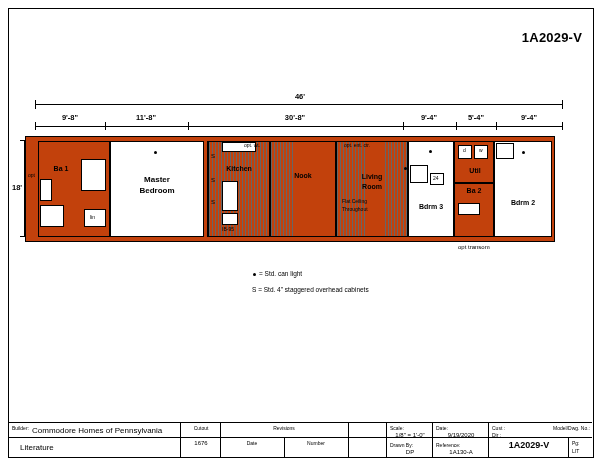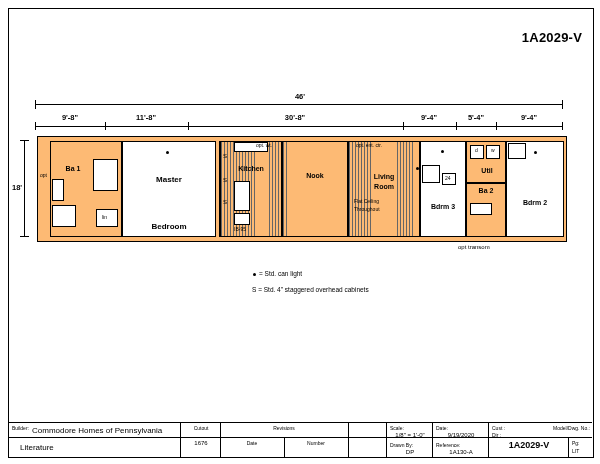--- a/index.html
+++ b/index.html
@@ -4,21 +4,21 @@
 <style>
   html,body{margin:0;padding:0;background:#ffffff;}
   body{width:600px;height:464px;font-family:"Liberation Sans", sans-serif;color:#000;}
   #sheet{position:relative;width:600px;height:464px;overflow:hidden;}
 
   .border-outer{position:absolute;left:8px;top:8px;width:584px;height:448px;border:1px solid #000;}
 
   .model-title{position:absolute;right:18px;top:30px;font-size:13px;font-weight:bold;letter-spacing:.2px;}
 
   
-  .plan{position:absolute;left:37px;top:136px;width:528px;height:104px;border:1.5px solid #000;background:#fdba74;}
+  .plan{position:absolute;left:25px;top:136px;width:528px;height:104px;border:1.5px solid #000;background:#c2410c;}
 
   
   .dimline{position:absolute;border-top:1px solid #000;}
   .dimtick{position:absolute;width:1px;background:#000;}
   .dimtxt{position:absolute;font-size:7.5px;font-weight:bold;text-align:center;}
 
   .vdim{position:absolute;font-size:7.5px;font-weight:bold;}
 
   
   .rect{position:absolute;border:1px solid #000;box-sizing:border-box;}
@@ -88,21 +88,21 @@
     <div class="rect" style="left:55px;top:22px;width:25px;height:32px;background:#fff;"></div>
     <div class="rect" style="left:14px;top:42px;width:12px;height:22px;background:#fff;"></div>
     <div class="rect" style="left:14px;top:68px;width:24px;height:22px;background:#fff;"></div>
     <div class="rect" style="left:58px;top:72px;width:22px;height:18px;background:#fff;"></div>
     <div class="tiny" style="left:64px;top:78px;">lin</div>
     <div class="lbl b" style="left:14px;top:28px;width:42px;">Ba 1</div>
     <div class="tiny" style="left:2px;top:36px;">opt</div>
 
     <div class="rect" style="left:84px;top:4px;width:94px;height:96px;background:#fff;"></div>
     <div class="lbl b lbl8" style="left:92px;top:38px;width:78px;">Master</div>
-    <div class="lbl b lbl8" style="left:92px;top:49px;width:78px;margin-top:36px;">Bedroom</div>
+    <div class="lbl b lbl8" style="left:92px;top:49px;width:78px;">Bedroom</div>
     <div class="dot" style="left:128px;top:14px;"></div>
 
     <div class="rect hatch-grid-fine" style="left:182px;top:4px;width:62px;height:96px;"></div>
     <div class="rect" style="left:196px;top:5px;width:34px;height:10px;background:#fff;"></div>
     <div class="tiny" style="left:218px;top:6px;">opt. wt.</div>
     <div class="lbl b" style="left:186px;top:28px;width:54px;">Kitchen</div>
     <div class="rect" style="left:196px;top:44px;width:16px;height:30px;background:#fff;"></div>
     <div class="rect" style="left:196px;top:76px;width:16px;height:12px;background:#fff;"></div>
     <div class="tiny" style="left:196px;top:90px;">IB-95</div>
     <div class="tiny6" style="left:185px;top:16px;">S</div>

